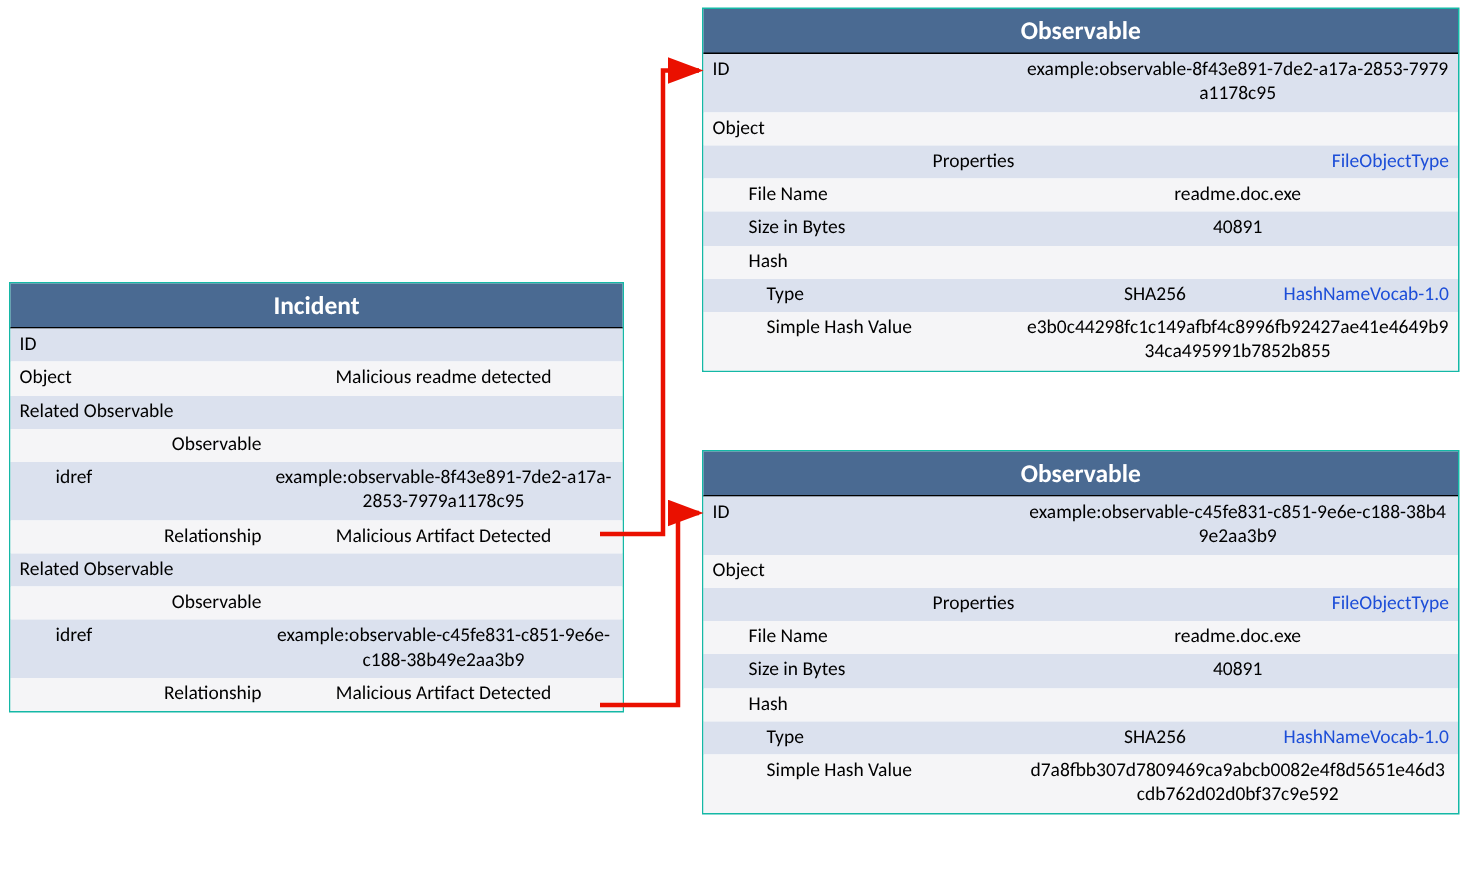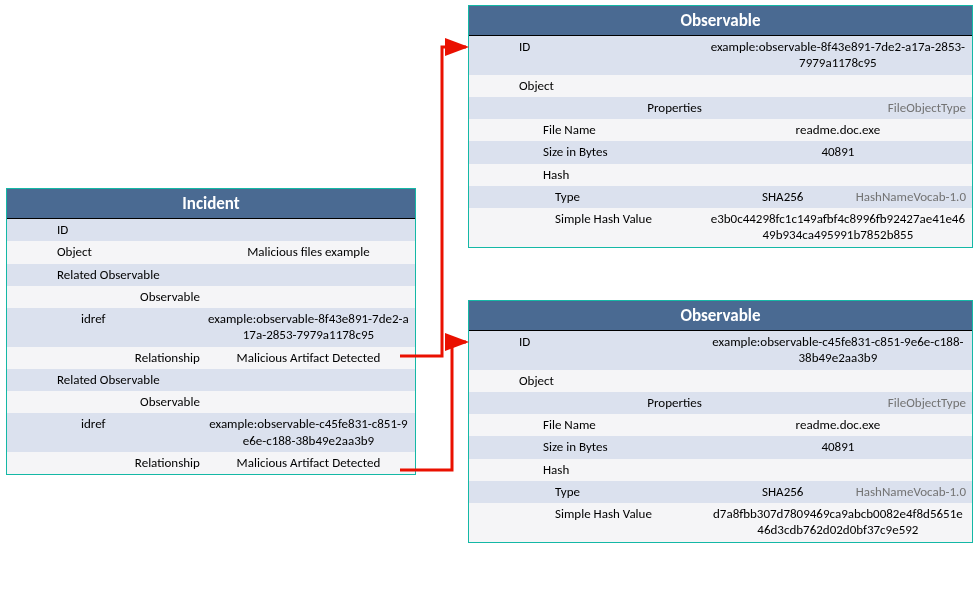--- a/index.html
+++ b/index.html
@@ -26,40 +26,39 @@
     color: #fff;
     font-weight: bold;
     font-size: 17px;
     text-align: center;
     padding: 4px 0;
     border-bottom: 1px solid #000;
   }
   .row {
     display: flex;
     min-height: 22px;
-    padding-left: 44px;
   }
   .row:nth-of-type(odd)  { background: #dbe1ee; } 
   .row:nth-of-type(even) { background: #f5f5f7; } 
   .cell-l {
     width: 42%;
     padding: 3px 4px 3px 6px;
     border-right: 0px solid transparent;
     line-height: 1.25;
   }
   .cell-r {
     width: 58%;
     padding: 3px 6px 3px 4px;
     line-height: 1.25;
     position: relative;
     word-break: break-all;
     text-align: center;
   }
   .annot {
-    color: #737373;
+    color: #1d4ed8;
     float: right;
     font-style: normal;
   }
   .ind1 { padding-left: 18px; text-align: right; }
   .ind2 { padding-left: 30px; }
   .ind3 { padding-left: 42px; }
   svg.arrows {
     position: absolute;
     left: 0; top: 0;
     width: 980px;
@@ -73,21 +72,21 @@
 <div class="canvas">
 
   <div class="box" style="left:6px; top:188px; width:410px;">
     <div class="title">Incident</div>
     <div class="rows">
       <div class="row">
         <div class="cell-l">ID</div>
       </div>
       <div class="row">
         <div class="cell-l">Object</div>
-        <div class="cell-r">Malicious files example</div>
+        <div class="cell-r">Malicious readme detected</div>
       </div>
       <div class="row">
         <div class="cell-l">Related Observable</div>
         <div class="cell-r"></div>
       </div>
       <div class="row">
         <div class="cell-l ind1">Observable</div>
         <div class="cell-r"></div>
       </div>
       <div class="row">

